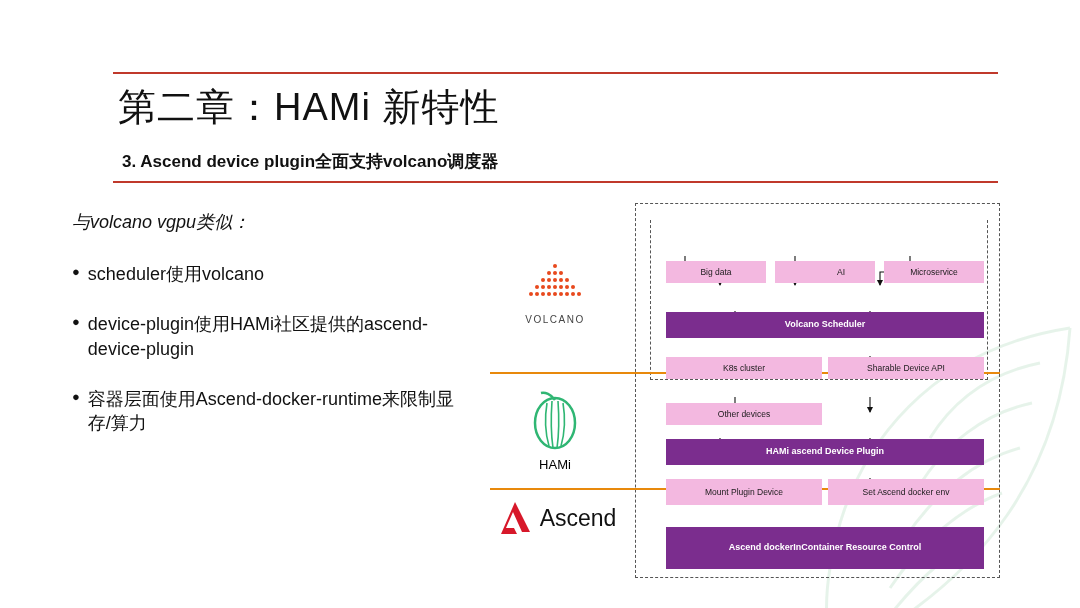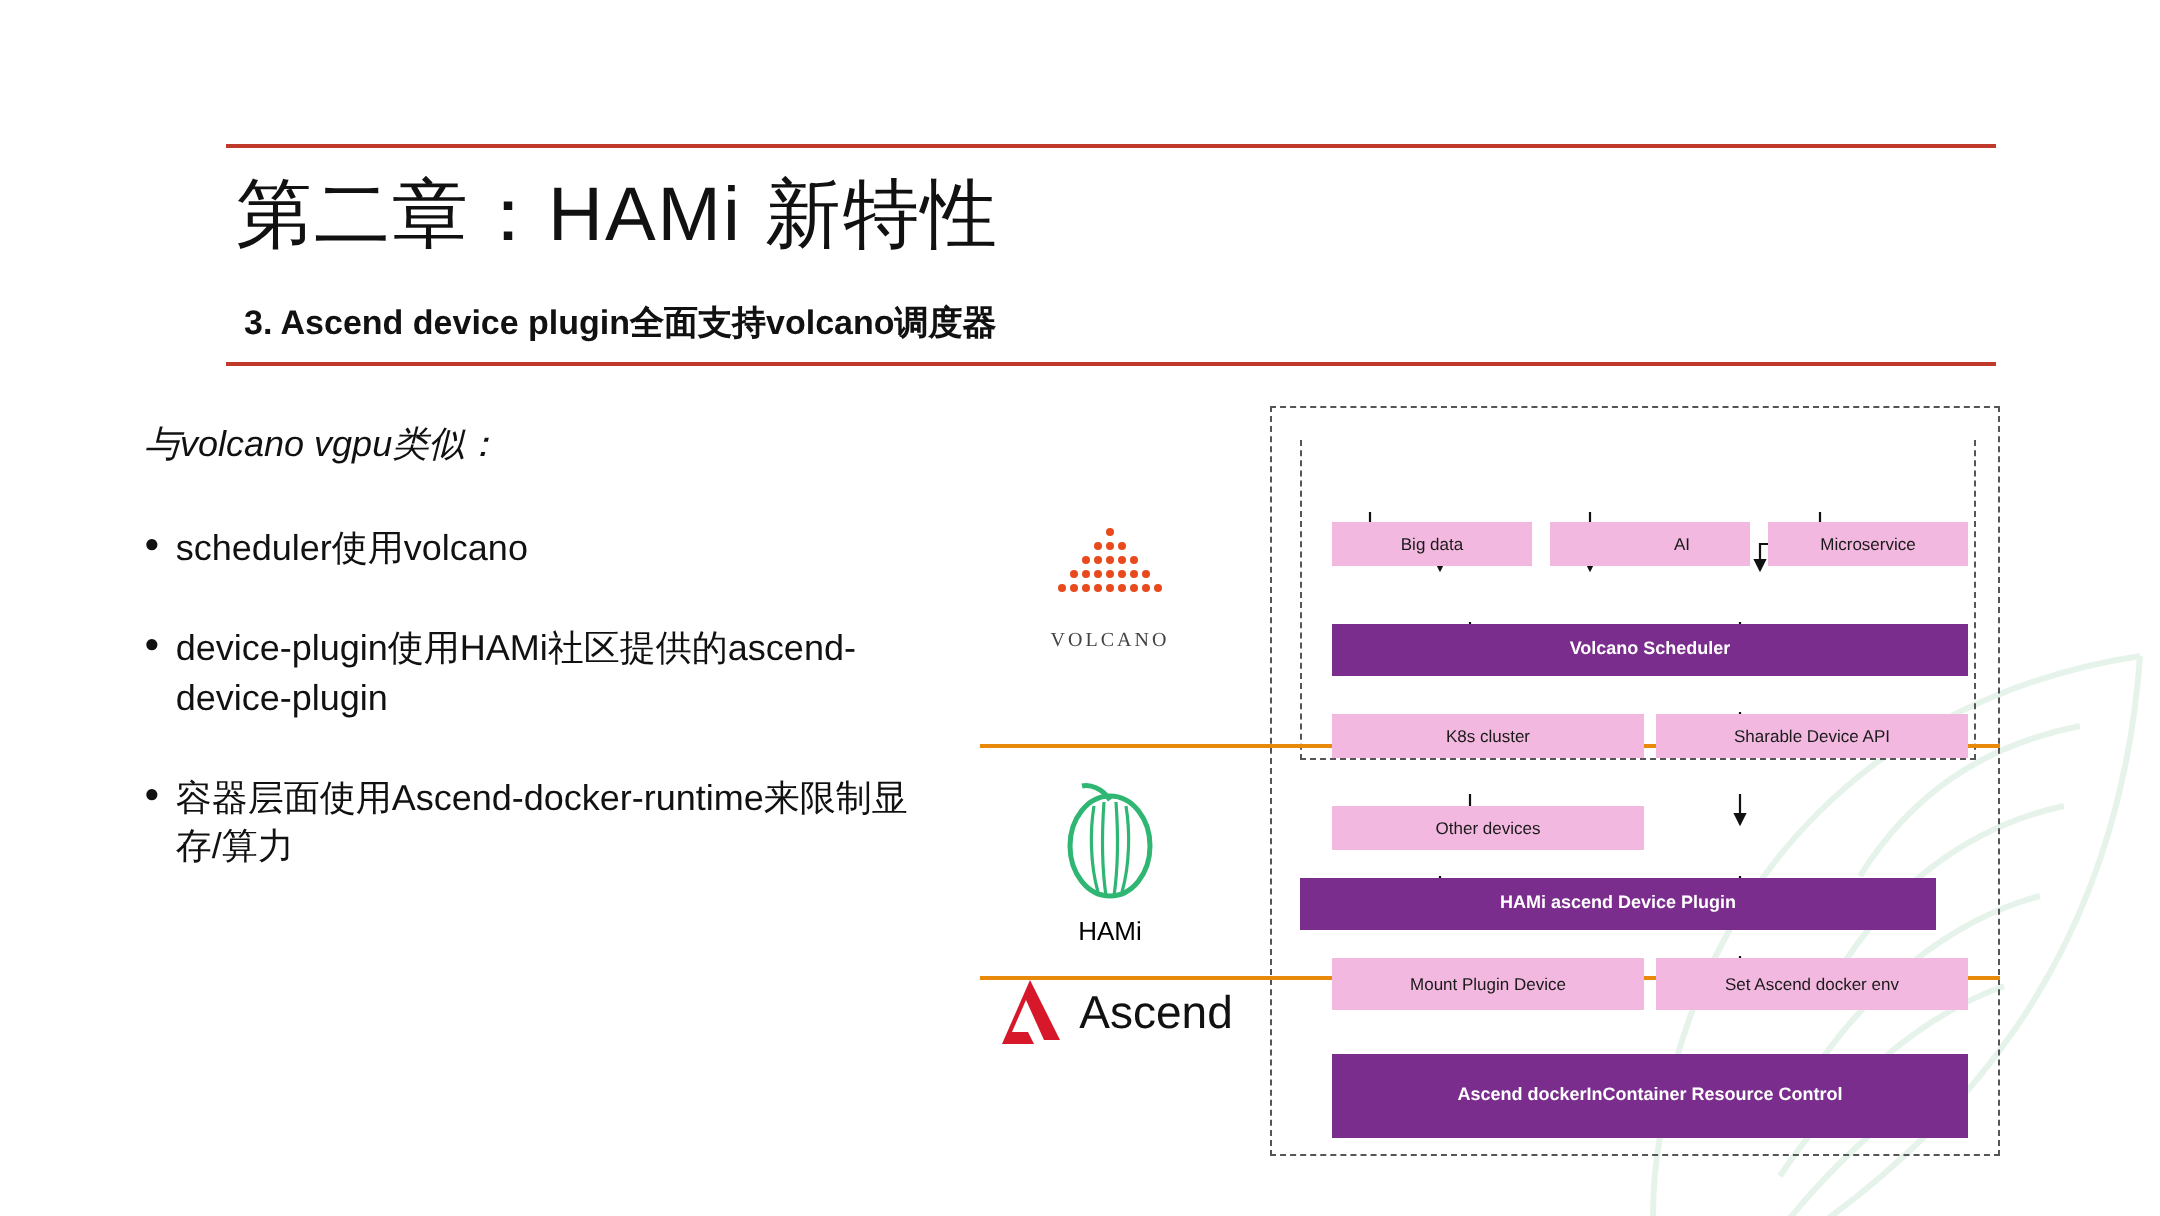--- a/index.html
+++ b/index.html
@@ -155,21 +155,20 @@
     font-size: 9px;
   }
 
   
   .logo-volcano {
     position: absolute;
     left: 30px;
     top: 62px;
     width: 110px;
     text-align: center;
-    font-family: Liberation Serif, serif;
   }
   .logo-volcano .label {
     font-size: 10px;
     color: #444444;
     letter-spacing: 1.5px;
     margin-top: 2px;
   }
   .logo-hami {
     position: absolute;
     left: 30px;
@@ -178,21 +177,21 @@
     text-align: center;
   }
   .logo-hami .label {
     font-size: 13px;
     color: #000000;
     margin-top: 1px;
   }
   .logo-ascend {
     position: absolute;
     left: 18px;
-    top: 288px;
+    top: 300px;
     width: 140px;
     display: flex;
     align-items: center;
     justify-content: center;
   }
   .logo-ascend .label {
     font-size: 23px;
     color: #111111;
     margin-left: 6px;
   }
@@ -339,21 +338,21 @@
     <div class="box box-light" style="left:305px; top:34px; width:100px; height:22px;padding-left:32px;">AI</div>
     <div class="box box-light" style="left:414px; top:34px; width:100px; height:22px;">Microservice</div>
 
     <div class="box box-dark" style="left:196px; top:85px; width:318px; height:26px;">Volcano Scheduler</div>
 
     <div class="box box-light" style="left:196px; top:130px; width:156px; height:22px;">K8s cluster</div>
     <div class="box box-light" style="left:358px; top:130px; width:156px; height:22px;">Sharable Device API</div>
 
     <div class="box box-light" style="left:196px; top:176px; width:156px; height:22px;">Other devices</div>
 
-    <div class="box box-dark" style="left:180px; top:212px; width:318px; height:26px;">HAMi ascend Device Plugin</div>
+    <div class="box box-dark" style="left:196px; top:212px; width:318px; height:26px;">HAMi ascend Device Plugin</div>
 
     <div class="box box-light" style="left:196px; top:252px; width:156px; height:26px;">Mount Plugin Device</div>
     <div class="box box-light" style="left:358px; top:252px; width:156px; height:26px;">Set Ascend docker env</div>
 
     <div class="box box-dark" style="left:196px; top:300px; width:318px; height:42px; ">
       <span>Ascend docker</span>
       <span>InContainer Resource Control</span>
     </div>
 
   </div>

